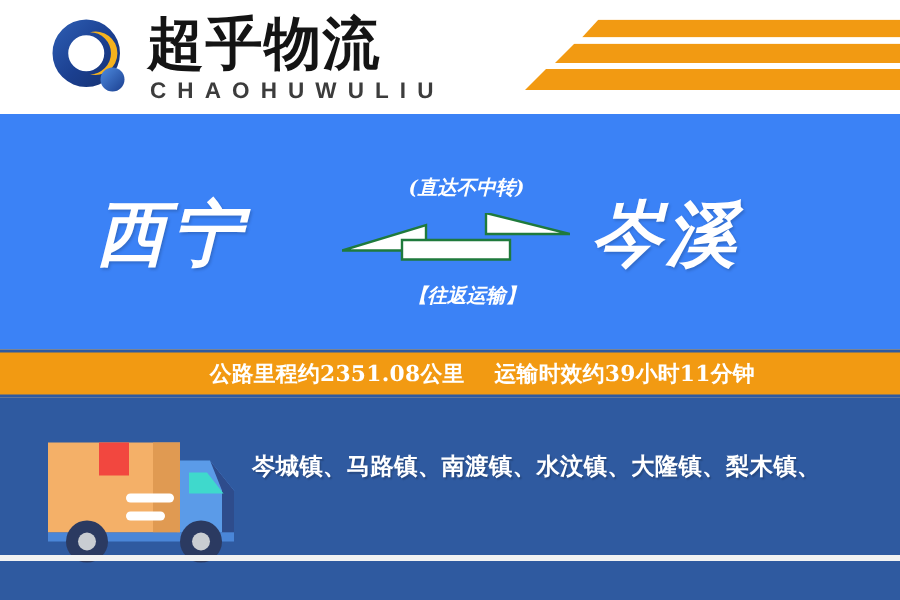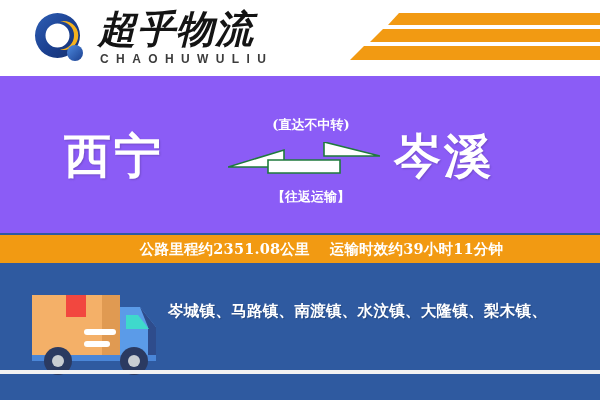--- a/index.html
+++ b/index.html
@@ -33,26 +33,25 @@
   #brand-name {
     position: absolute;
     left: 98px; top: 8px;
     font-family: "DejaVu Serif", "Liberation Serif", serif;
     font-size: 38px;
     font-weight: bold;
     color: #141414;
     letter-spacing: 1px;
     line-height: 42px;
     white-space: nowrap;
-    font-style: italic;
   }
   #brand-pinyin {
     position: absolute;
     left: 100px; top: 52px;
-    font-size: 12px;
+    font-size: 15px;
     font-weight: bold;
     color: #3c3c3c;
     letter-spacing: 7.4px;
     white-space: nowrap;
   }
   .stripe {
     position: absolute;
     background: #F29A12;
   }
   #stripe1 {
@@ -69,21 +68,22 @@
     left: 350px; top: 46px;
     width: 250px; height: 14px;
     clip-path: polygon(14px 0, 250px 0, 250px 14px, 0 14px);
   }
 
   
   #route-band {
     position: absolute;
     left: 0; top: 76px;
     width: 600px; height: 157px;
-    background: #8b5cf6;
+    background: #3b82f6;
+    font-style: italic;
   }
   .city {
     position: absolute;
     font-family: "DejaVu Serif", "Liberation Serif", serif;
     font-size: 47px;
     font-weight: bold;
     color: #ffffff;
     letter-spacing: 3px;
     white-space: nowrap;
     text-shadow: 1px 1px 2px rgba(0,0,0,0.18);

